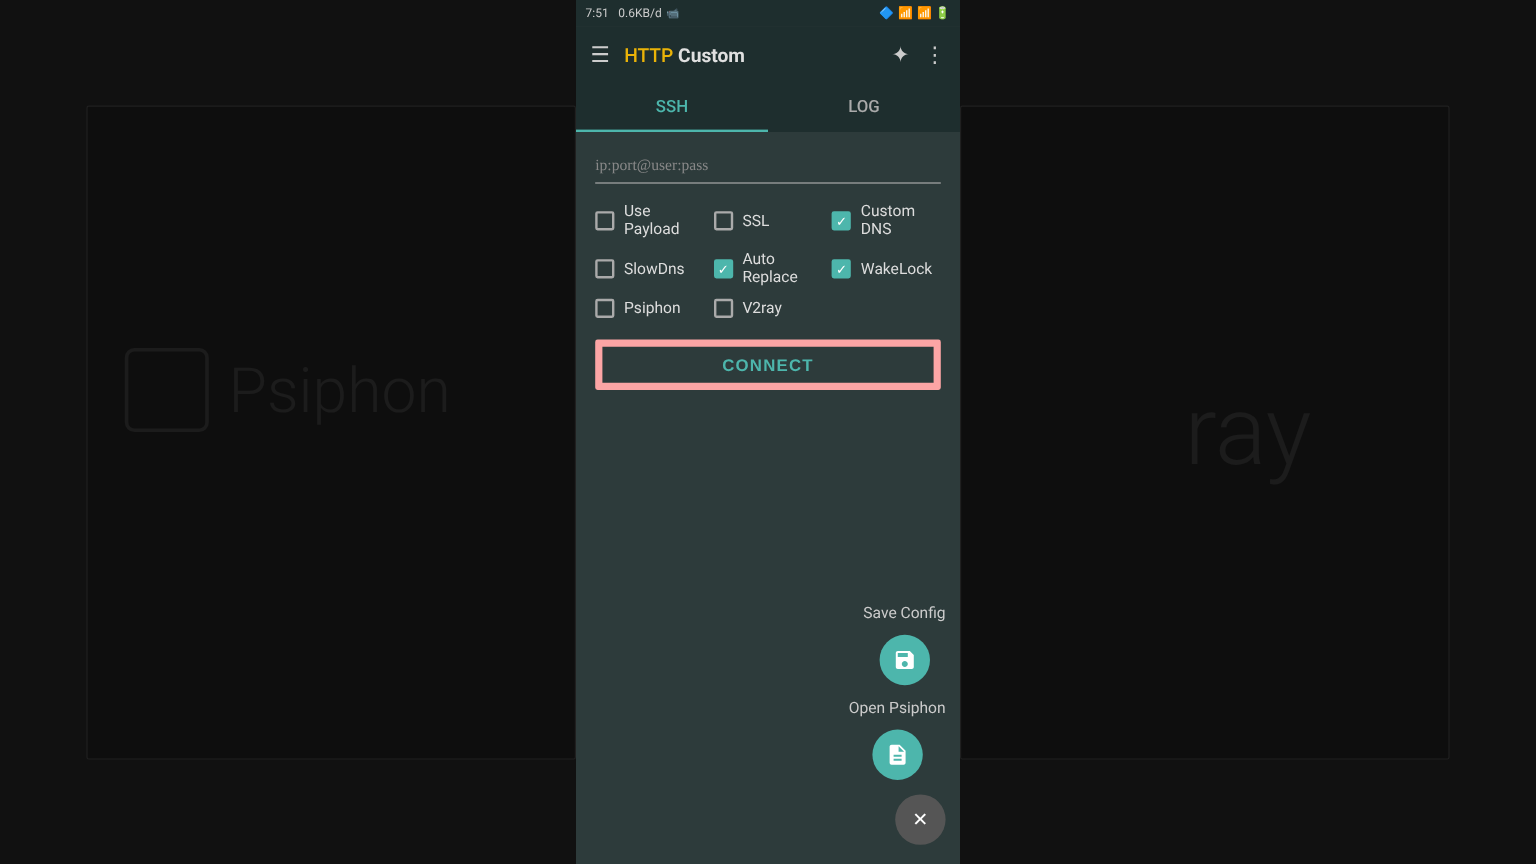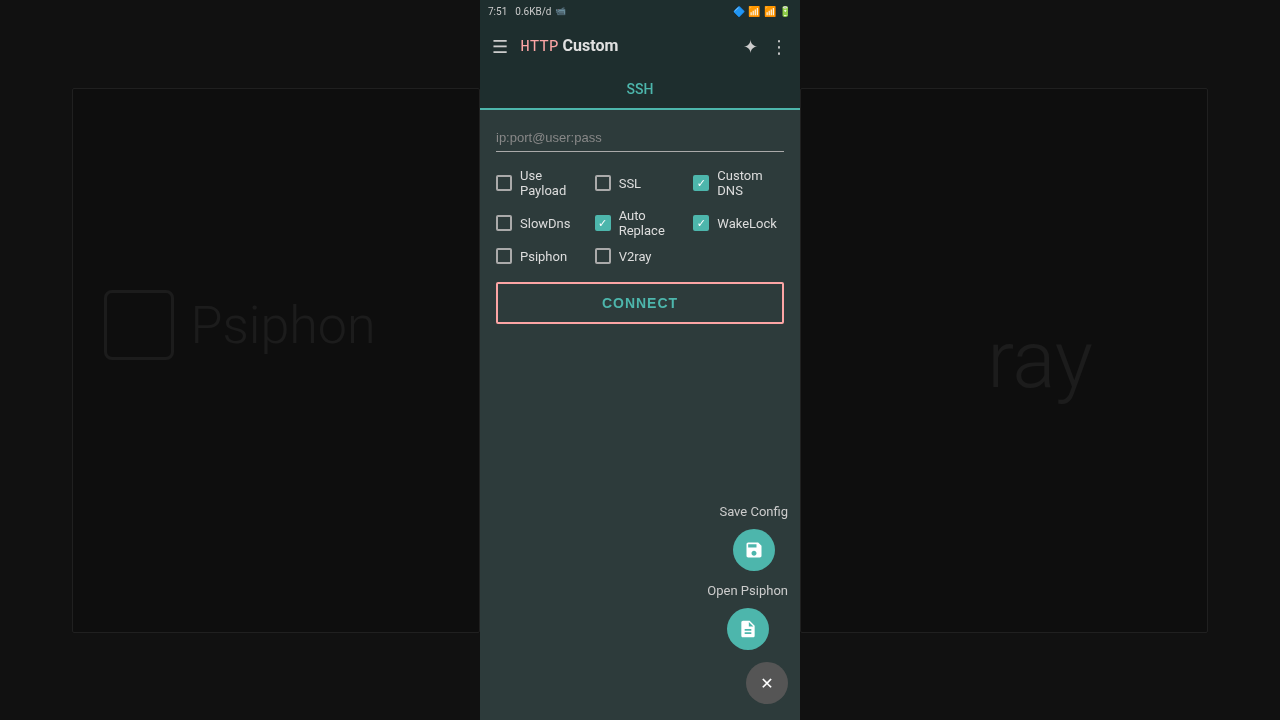--- a/index.html
+++ b/index.html
@@ -64,22 +64,21 @@
       flex-shrink: 0;
     }
 
     .hamburger-icon {
       color: #ccc;
       font-size: 18px;
       cursor: pointer;
     }
 
     .app-title-http {
-      color: #fca5a5;
-      font-family: Liberation Mono, monospace;
+      color: #eab308;
     }
 
     .app-title-custom {
       color: #e0e0e0;
     }
 
     .app-bar-icons {
       display: flex;
       align-items: center;
       gap: 12px;
@@ -132,20 +131,21 @@
 
     .text-input {
       width: 100%;
       background: transparent;
       border: none;
       border-bottom: 1px solid #aaa;
       color: #ccc;
       font-size: 13px;
       padding: 4px 0 6px 0;
       outline: none;
+      font-family: Liberation Serif, serif;
     }
 
     .text-input::placeholder {
       color: #888;
     }
 
     
     .checkboxes-grid {
       display: grid;
       grid-template-columns: 1fr 1fr 1fr;
@@ -186,21 +186,21 @@
     .checkbox-label {
       font-size: 13px;
       color: #ddd;
     }
 
     
     .connect-btn {
       width: 100%;
       height: 42px;
       background: transparent;
-      border: 2px solid #fca5a5;
+      border: 6px solid #fca5a5;
       color: #4db6ac;
       font-size: 14px;
       font-weight: 600;
       letter-spacing: 1px;
       cursor: pointer;
       border-radius: 2px;
     }
 
     
     .fab-container {
@@ -306,20 +306,23 @@
     </div>
     <div class="app-bar-icons">
       <span class="icon-btn">✦</span>
       <span class="icon-btn">⋮</span>
     </div>
   </div>
 
   <div class="tabs">
     <div class="tab active">
       <span>SSH</span>
+    </div>
+    <div class="tab">
+      <span>LOG</span>
     </div>
   </div>
 
   <div class="content">
 
     
     <div class="input-section">
       <input type="text" class="text-input" placeholder="ip:port@user:pass" style="">
     </div>
 

